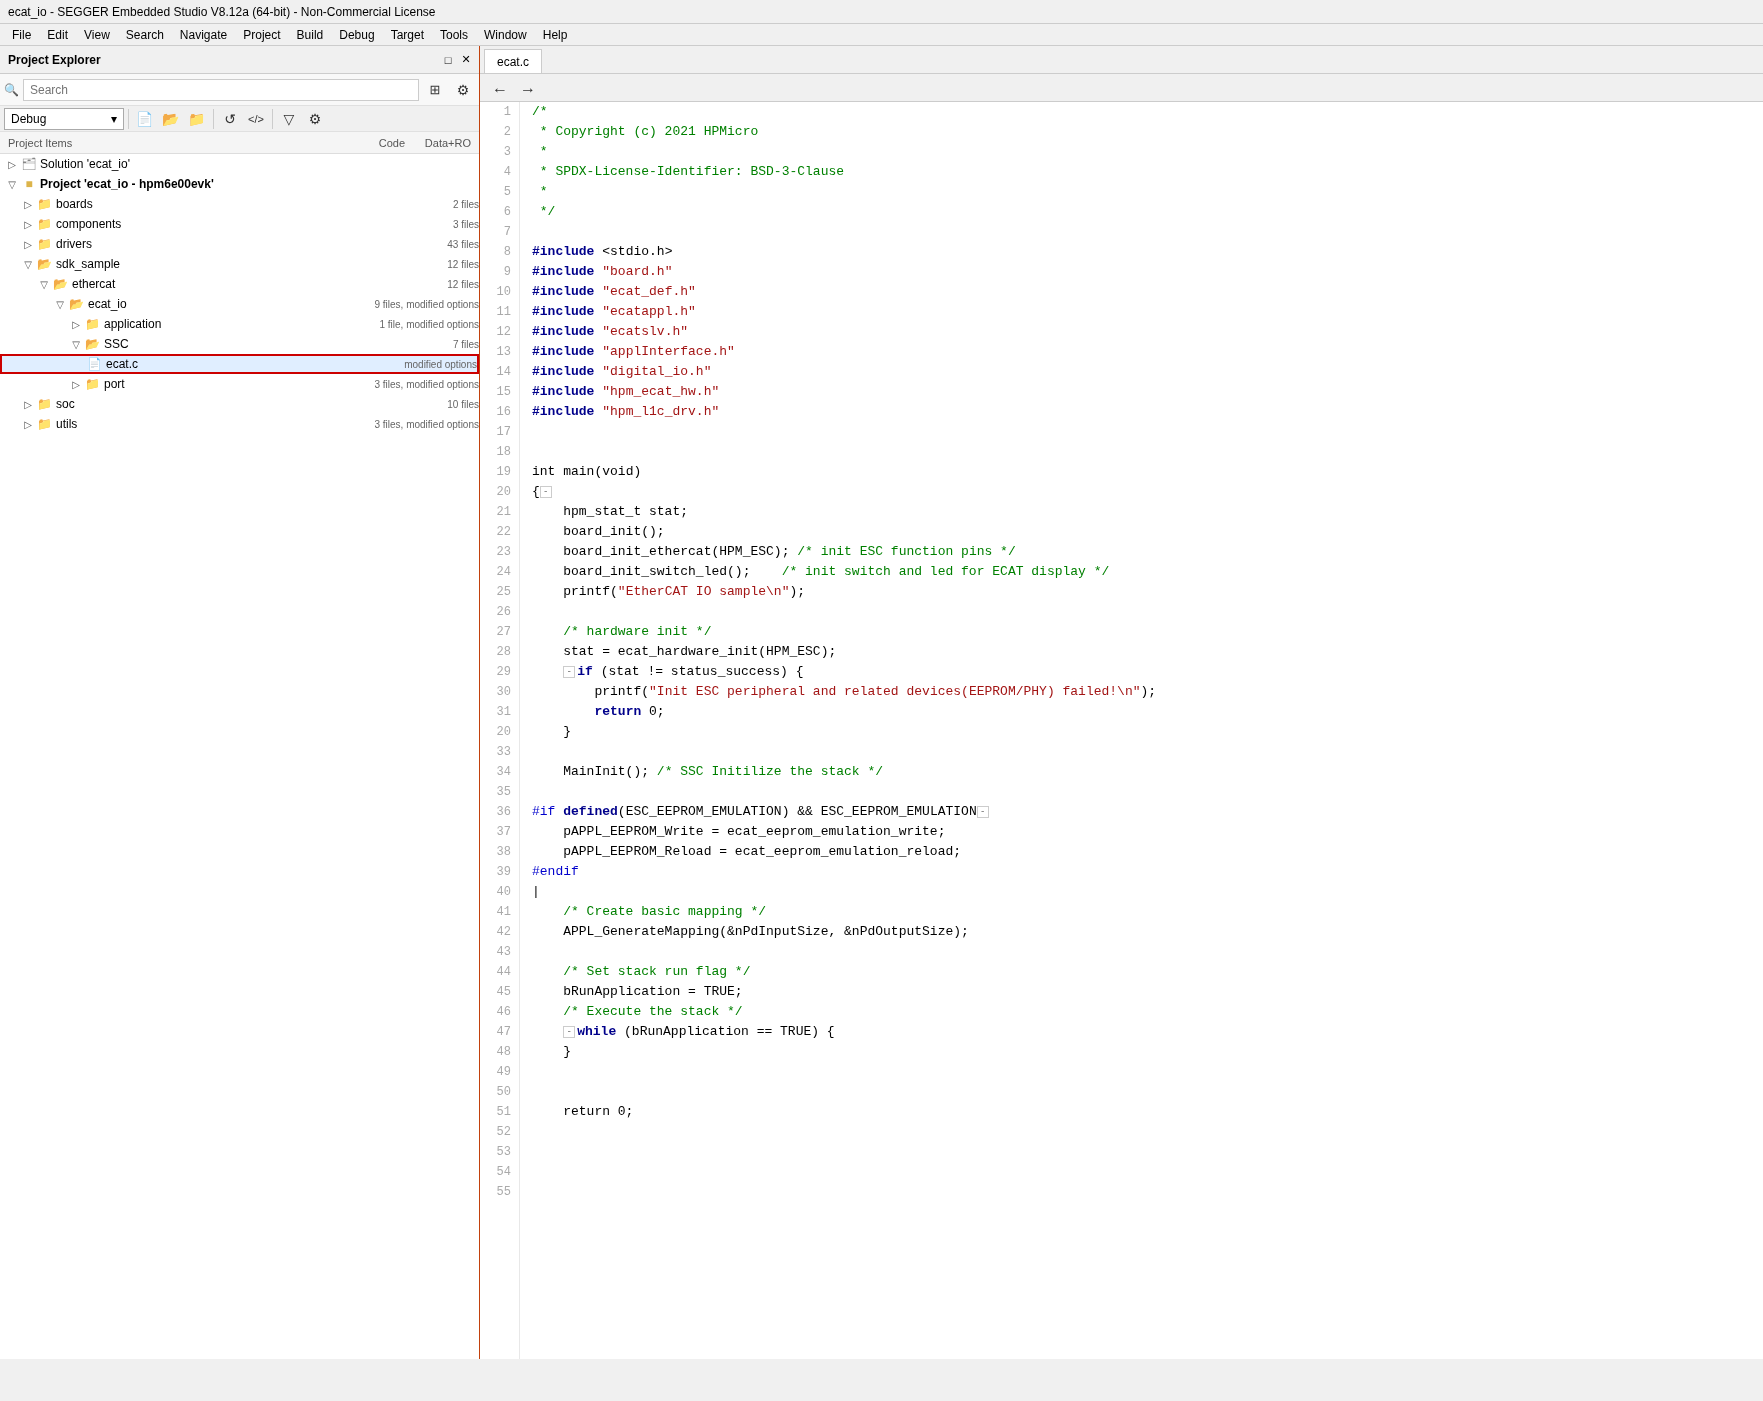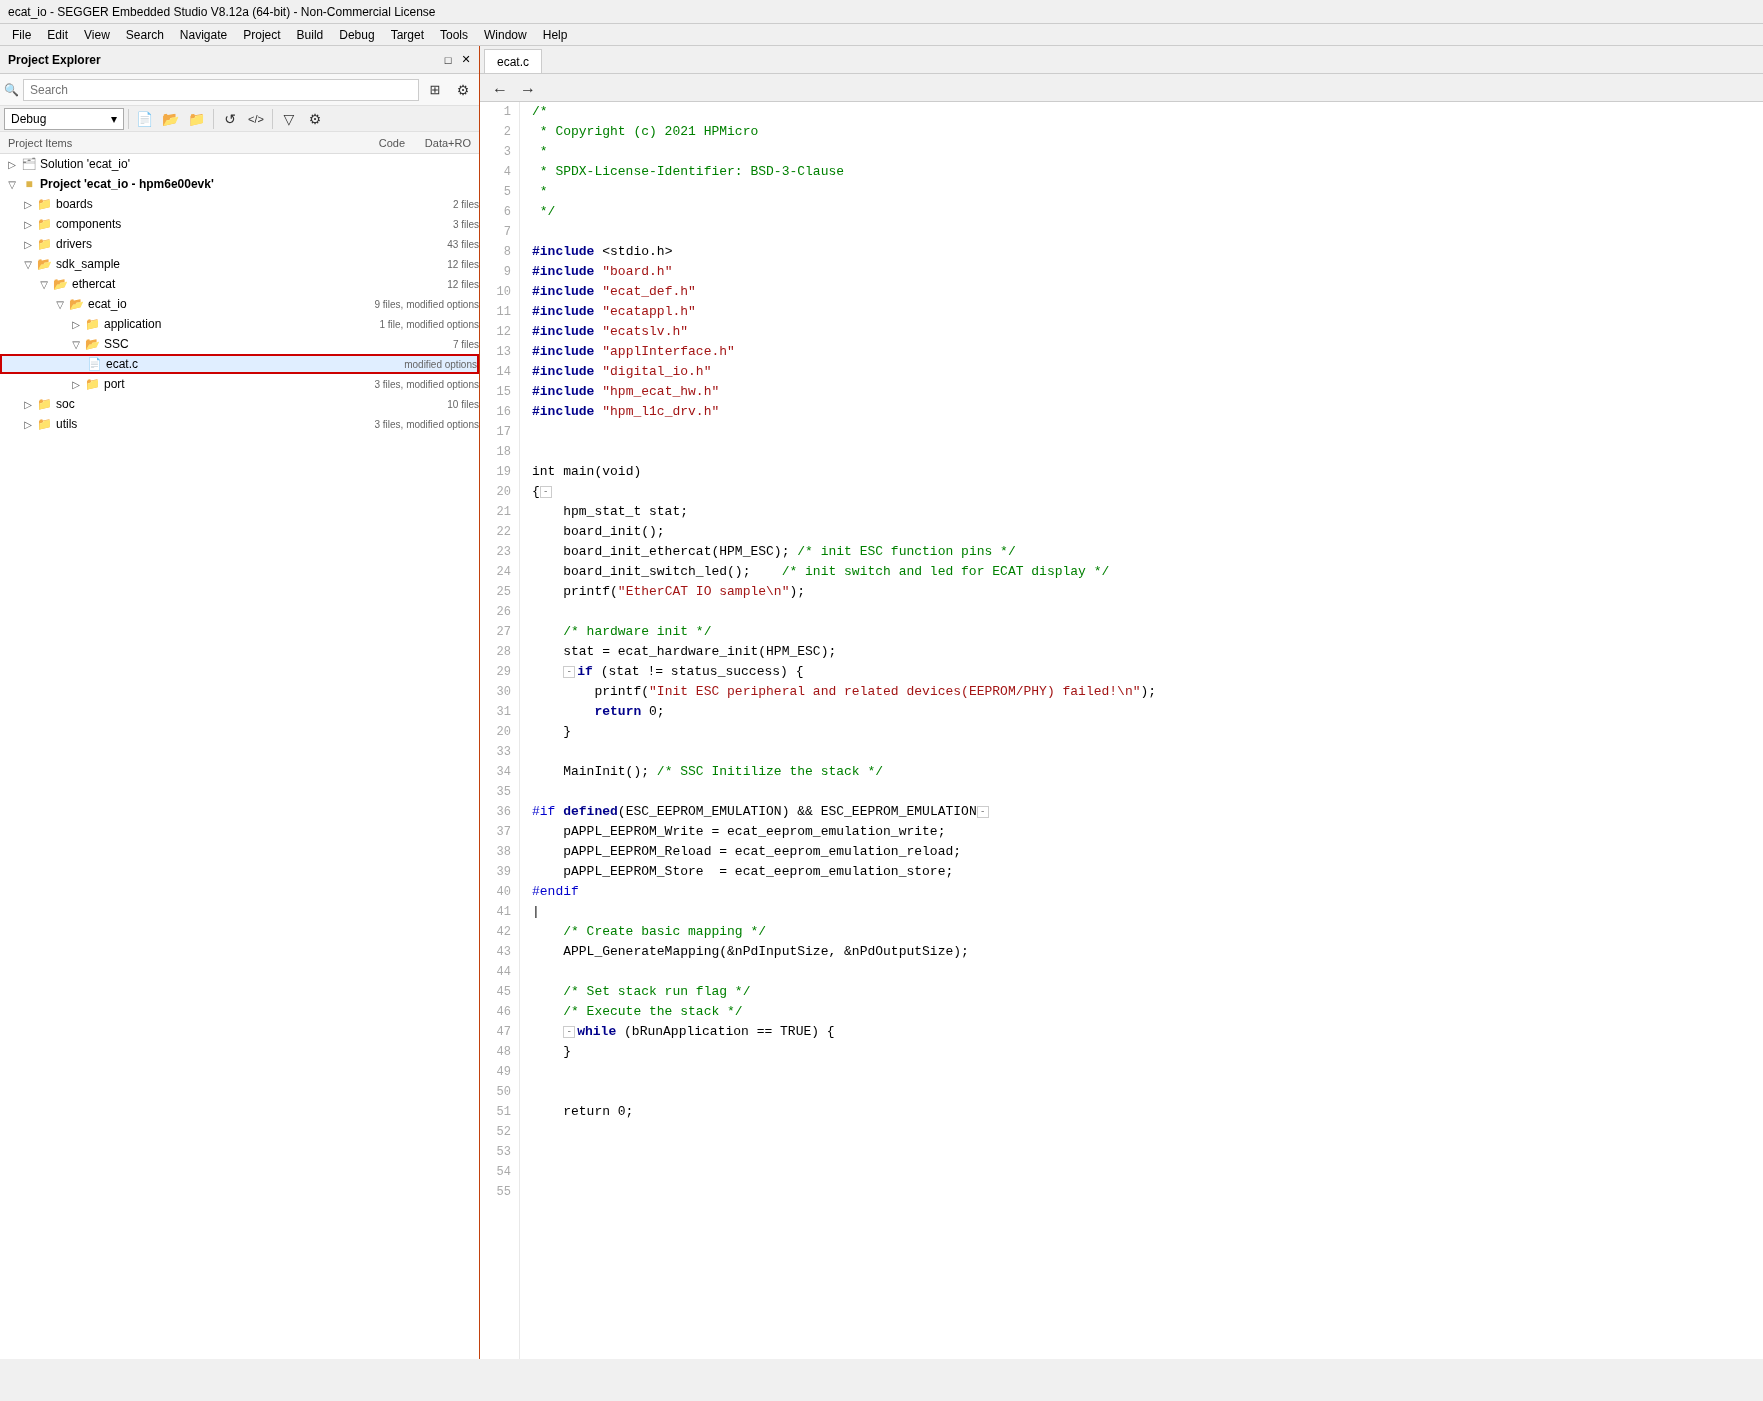--- a/index.html
+++ b/index.html
@@ -565,27 +565,27 @@
         <div class="code-line"><span class="c-plain">    </span><span class="collapse-btn">-</span><span class="c-keyword">if</span><span class="c-plain"> (stat != status_success) {</span></div>
         <div class="code-line"><span class="c-plain">        printf(</span><span class="c-string">"Init ESC peripheral and related devices(EEPROM/PHY) failed!\n"</span><span class="c-plain">);</span></div>
         <div class="code-line"><span class="c-plain">        </span><span class="c-keyword">return</span><span class="c-plain"> 0;</span></div>
         <div class="code-line"><span class="c-plain">    }</span></div>
         <div class="code-line">&nbsp;</div>
         <div class="code-line"><span class="c-plain">    MainInit(); </span><span class="c-comment">/* SSC Initilize the stack */</span></div>
         <div class="code-line">&nbsp;</div>
         <div class="code-line"><span class="c-preprocessor">#if</span><span class="c-plain"> </span><span class="c-keyword">defined</span><span class="c-plain">(ESC_EEPROM_EMULATION) &amp;&amp; ESC_EEPROM_EMULATION</span><span class="collapse-btn">-</span></div>
         <div class="code-line"><span class="c-plain">    pAPPL_EEPROM_Write = ecat_eeprom_emulation_write;</span></div>
         <div class="code-line"><span class="c-plain">    pAPPL_EEPROM_Reload = ecat_eeprom_emulation_reload;</span></div>
-        <div class="code-line"><span class="c-plain">    pAPPL_EEPROM_Store  = ecat_eeprom_emulation_store;</span></div>
         <div class="code-line"><span class="c-preprocessor">#endif</span></div>
         <div class="code-line"><span class="c-plain">|</span></div>
         <div class="code-line"><span class="c-comment">    /* Create basic mapping */</span></div>
         <div class="code-line"><span class="c-plain">    APPL_GenerateMapping(&amp;nPdInputSize, &amp;nPdOutputSize);</span></div>
         <div class="code-line">&nbsp;</div>
         <div class="code-line"><span class="c-comment">    /* Set stack run flag */</span></div>
+        <div class="code-line"><span class="c-plain">    bRunApplication = TRUE;</span></div>
         <div class="code-line"><span class="c-comment">    /* Execute the stack */</span></div>
         <div class="code-line"><span class="c-plain">    </span><span class="collapse-btn">-</span><span class="c-keyword">while</span><span class="c-plain"> (bRunApplication == TRUE) {</span></div>
         <div class="code-line"><span class="c-plain">    }</span></div>
         <div class="code-line">&nbsp;</div>
         <div class="code-line">&nbsp;</div>
         <div class="code-line"><span class="c-plain">    return 0;</span></div>
       </div>
     </div>
 
   </div>

